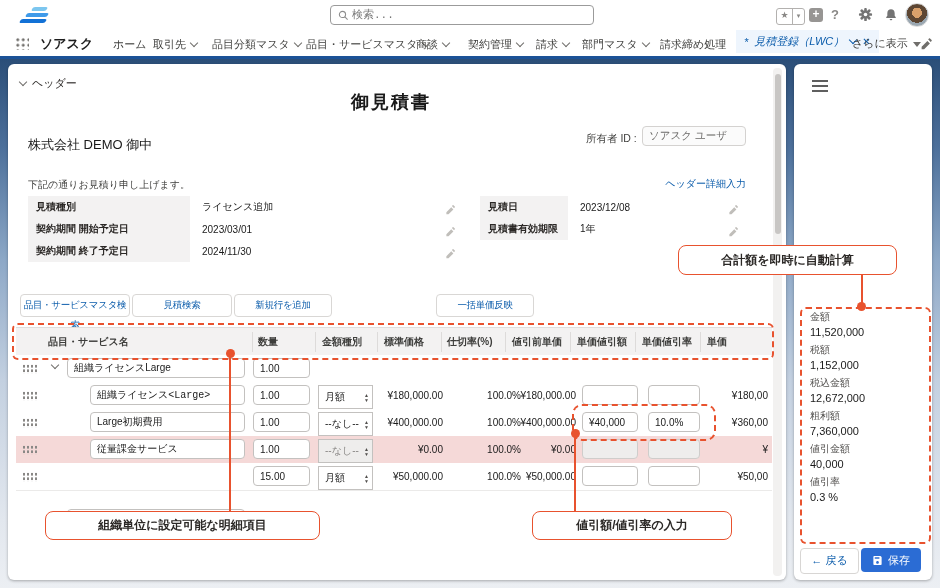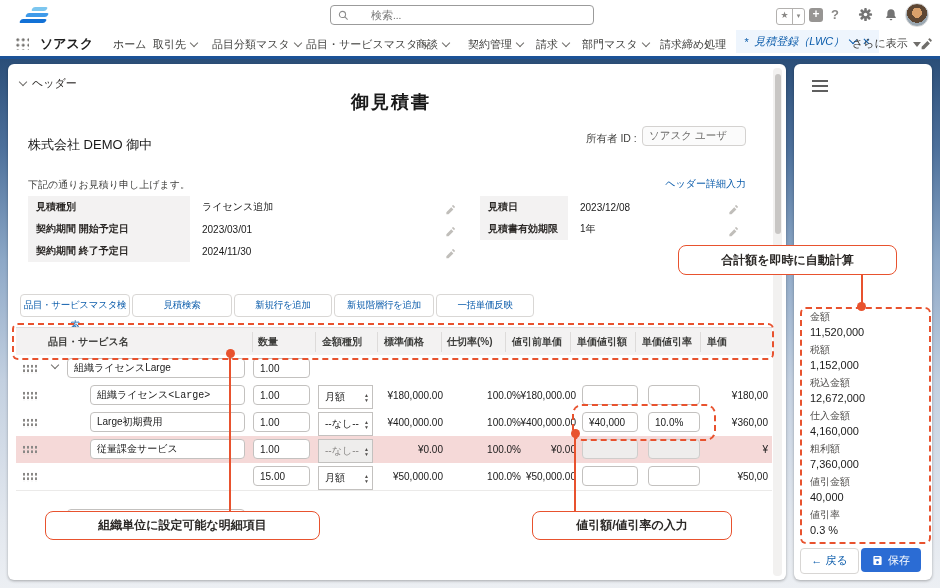--- a/index.html
+++ b/index.html
@@ -8,21 +8,21 @@
     background:linear-gradient(180deg,#2b4e78 59px,#4e719c 150px,#8da8c7 260px,#c3d0e0 380px,#e2e7ee 520px,#eceff3 100%);}
   .abs{position:absolute}
   
   .topbar{left:0;top:0;width:940px;height:30px;background:#fff;border-bottom:1px solid #ededed}
   .logo{left:20px;top:6px;width:36px;height:18px}
   .logo i{position:absolute;border-radius:2px;transform:skewX(-28deg)}
   .logo .l1{left:12px;top:1px;width:15px;height:4px;background:#7cc6ef}
   .logo .l2{left:6px;top:7px;width:22px;height:4px;background:#3f9ae9}
   .logo .l3{left:0;top:13px;width:26px;height:4px;background:#1271d6}
   .search{left:330px;top:5px;width:264px;height:20px;border:1px solid #9b9b9b;border-radius:4px;background:#fff;display:flex;align-items:center;padding:0 7px;box-sizing:border-box}
-  .search input{border:0;outline:0;flex:1;font-size:11px;color:#333;margin-left:20px;font-family:Liberation Serif, serif;background:transparent}
+  .search input{border:0;outline:0;flex:1;font-size:11px;color:#333;margin-left:1px;font-family:Liberation Mono, monospace;background:transparent}
   .tb-ic{color:#747474;display:flex;align-items:center;justify-content:center}
   .starbox{left:776px;top:8px;width:27px;height:15px;border:1px solid #b3b1af;border-radius:3px;display:flex}
   .starbox .s1{width:15px;border-right:1px solid #b3b1af;font-size:9px;line-height:13px;text-align:center;color:#8a8886}
   .starbox .s2{flex:1;font-size:7px;line-height:13px;text-align:center;color:#8a8886}
   .plusbox{left:809px;top:8px;width:14px;height:14px;background:#979593;border-radius:3px;color:#fff;font-size:12px;line-height:13px;text-align:center;font-weight:bold}
   .help{left:831px;top:7px;font-size:13px;font-weight:bold;color:#8a8886}
   .gear{left:858px;top:7px;width:15px;height:15px}
   .bell{left:883px;top:7px;width:15px;height:15px}
   .avatar{left:905px;top:3px;width:24px;height:24px;border-radius:50%;background:radial-gradient(circle at 50% 40%,#d9a06b 0 5px,#5d4633 5px 10px,#9aa7b1 10px);border:1px solid #ddd;box-sizing:border-box}
   
@@ -229,21 +229,20 @@
       <div class="flabel" style="width:88px">見積書有効期限</div>
       <div class="fvalue">1年</div>
       <div class="fpencil" style="left:248px;top:5px"><svg width="11" height="11" viewBox="0 0 16 16">
             <path fill="#c0beba" d="M12.3 1.7l2 2c.3.3.3.8 0 1.1l-1.2 1.2-3.1-3.1 1.2-1.2c.3-.3.8-.3 1.1 0zM2 11.9L9.1 4.8l3.1 3.1L5.1 15H2v-3.1z"></path>
           </svg></div>
     </div>
 
     <div class="abs actbtn" style="left:12px;width:108px">品目・サービスマスタ検索</div>
     <div class="abs actbtn" style="left:124px;width:98px">見積検索</div>
     <div class="abs actbtn" style="left:226px;width:96px">新規行を追加</div>
-    <div class="abs actbtn" style="left:326px;width:98px">新規階層行を追加</div>
     <div class="abs actbtn" style="left:428px;width:96px">一括単価反映</div>
 
     <div class="abs thead">
       <span class="h" style="left:32px">品目・サービス名</span>
       <span class="h" style="left:242px">数量</span>
       <span class="h" style="left:306px">金額種別</span>
       <span class="h" style="left:368px">標準価格</span>
       <span class="h" style="left:431px">仕切率(%)</span>
       <span class="h" style="left:496px">値引前単価</span>
       <span class="h" style="left:561px">単価値引額</span>
@@ -369,24 +368,20 @@
         </div>
       <div class="titem">
           <div class="tlabel">税額</div>
           <div class="tvalue">1,152,000</div>
         </div>
       <div class="titem">
           <div class="tlabel">税込金額</div>
           <div class="tvalue">12,672,000</div>
         </div>
       <div class="titem">
-          <div class="tlabel">仕入金額</div>
-          <div class="tvalue">4,160,000</div>
-        </div>
-      <div class="titem">
           <div class="tlabel">粗利額</div>
           <div class="tvalue">7,360,000</div>
         </div>
       <div class="titem">
           <div class="tlabel">値引金額</div>
           <div class="tvalue">40,000</div>
         </div>
       <div class="titem">
           <div class="tlabel">値引率</div>
           <div class="tvalue">0.3 %</div>

